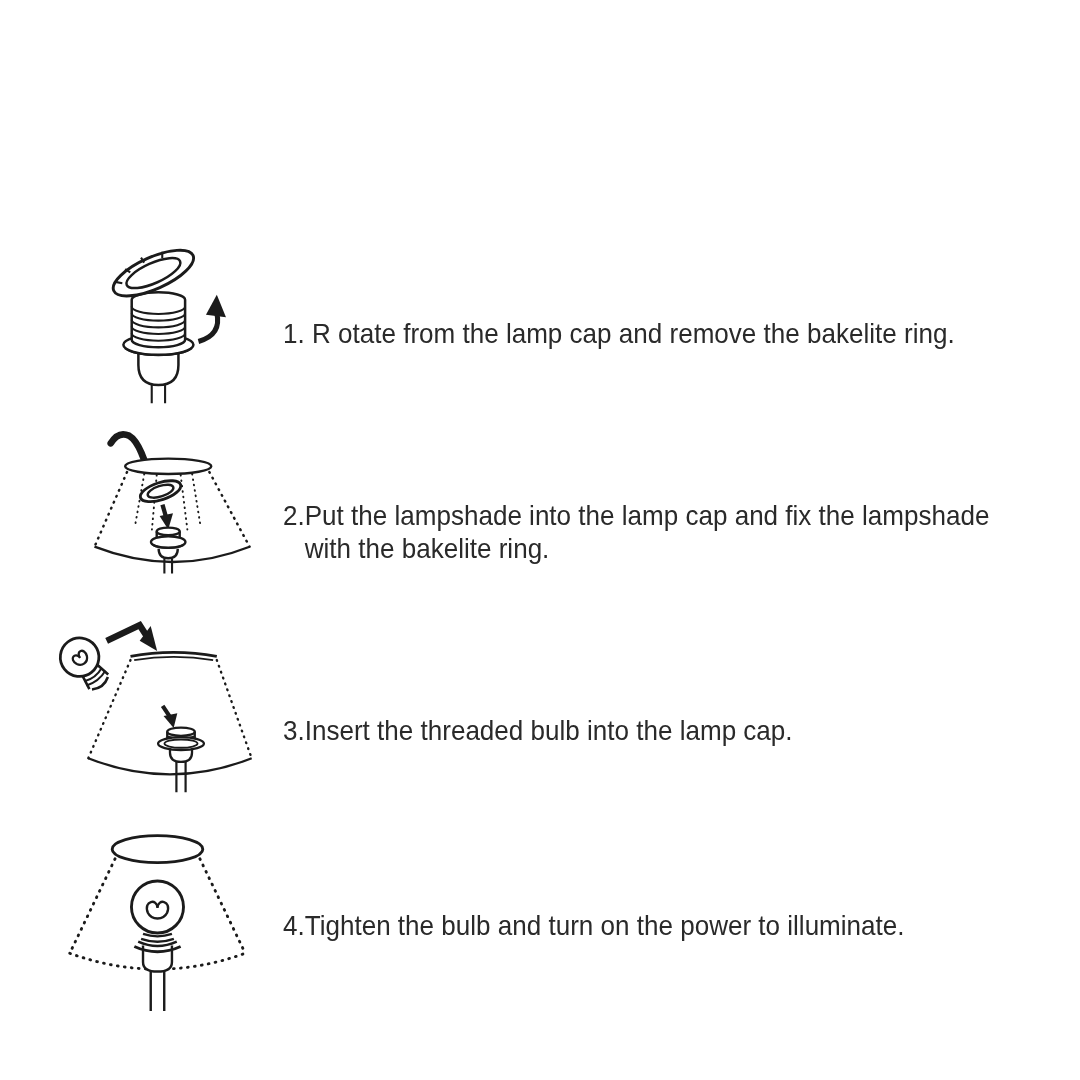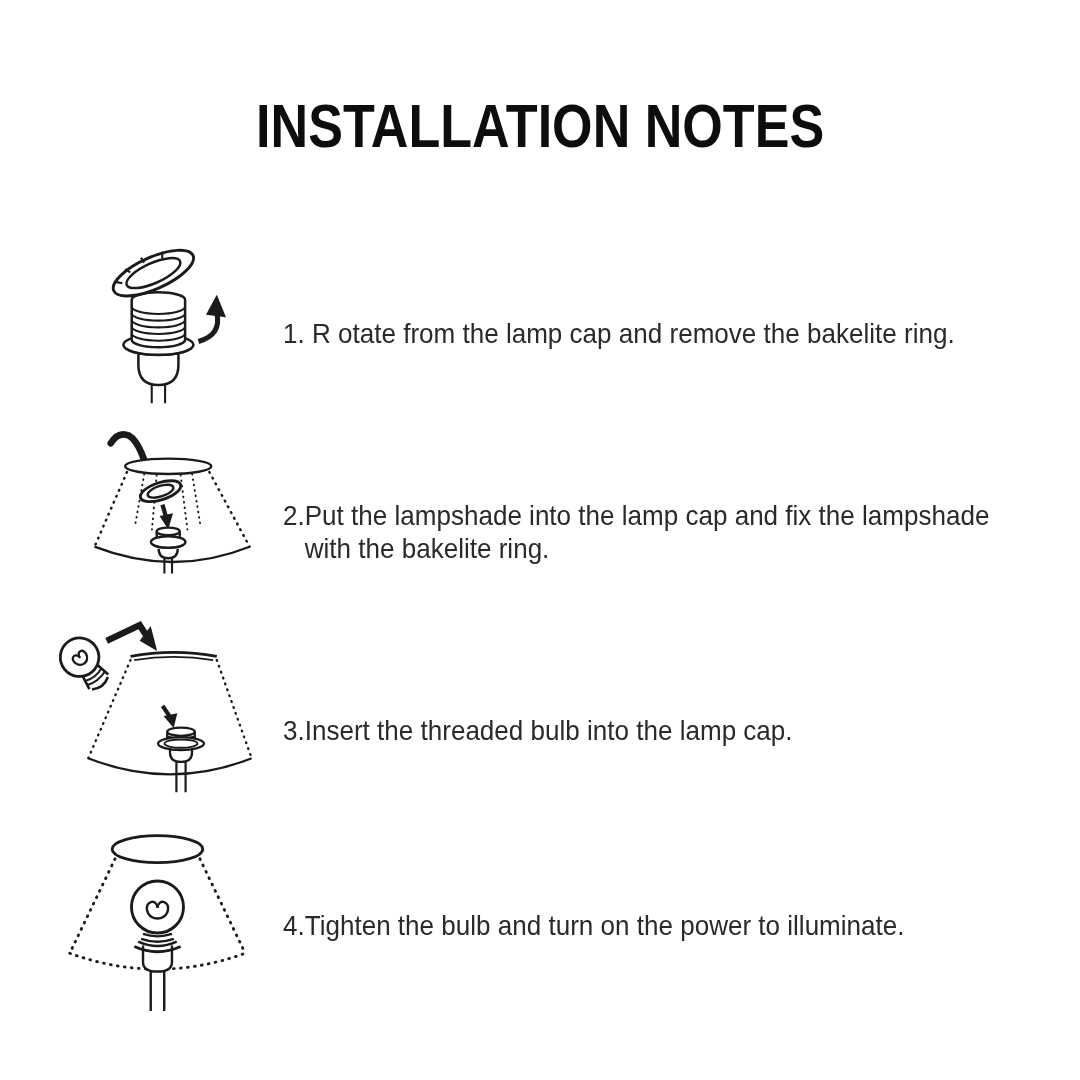--- a/index.html
+++ b/index.html
@@ -51,23 +51,20 @@
   .ink-stroke{stroke:#1b1b1b;fill:none;}
   .ink-fill{fill:#1b1b1b;stroke:none;}
   .white-fill{fill:#ffffff;stroke:#1b1b1b;}
   .dotted{stroke:#1b1b1b;fill:none;stroke-linecap:round;}
 </style>
 </head>
 <body>
 
 <div class="canvas">
 
-  <div class="title">
-    <span class="t-inner">INSTALLATION NOTES</span>
-  </div>
 
   <div class="illus" style="left:95px;top:238px;">
     <svg width="146" height="167" viewBox="0 0 175 200">
 
       <path class="white-fill" stroke-width="3" d="M52,132 L52,152 Q52,176 76,176 Q100,176 100,152 L100,132"></path>
 
       <path class="ink-stroke" stroke-width="2.5" d="M68,176 L68,198 M84,176 L84,198"></path>
 
       <ellipse class="white-fill" stroke-width="3" cx="76" cy="128" rx="42" ry="12"></ellipse>
       <path class="ink-stroke" stroke-width="2.5" d="M36,132 A42,12 0 0 0 116,132"></path>

